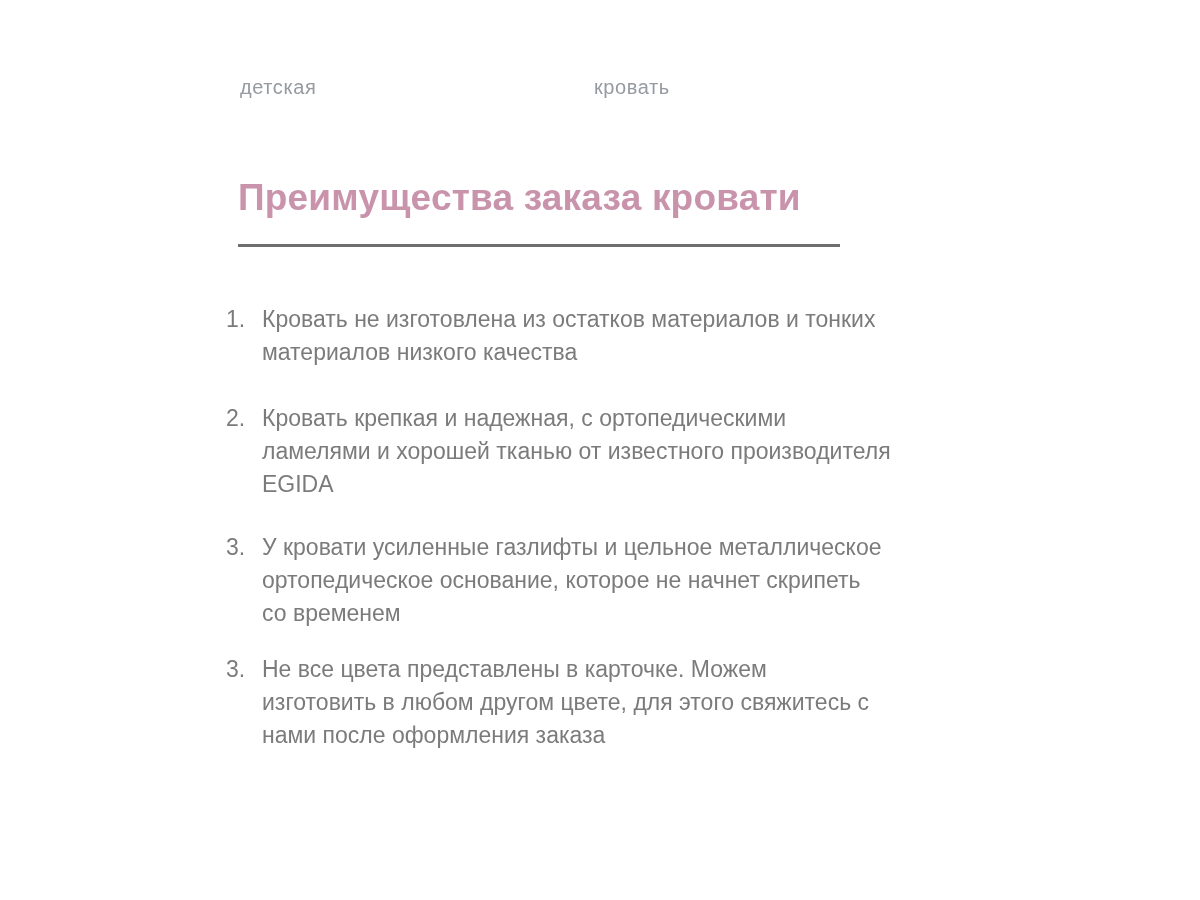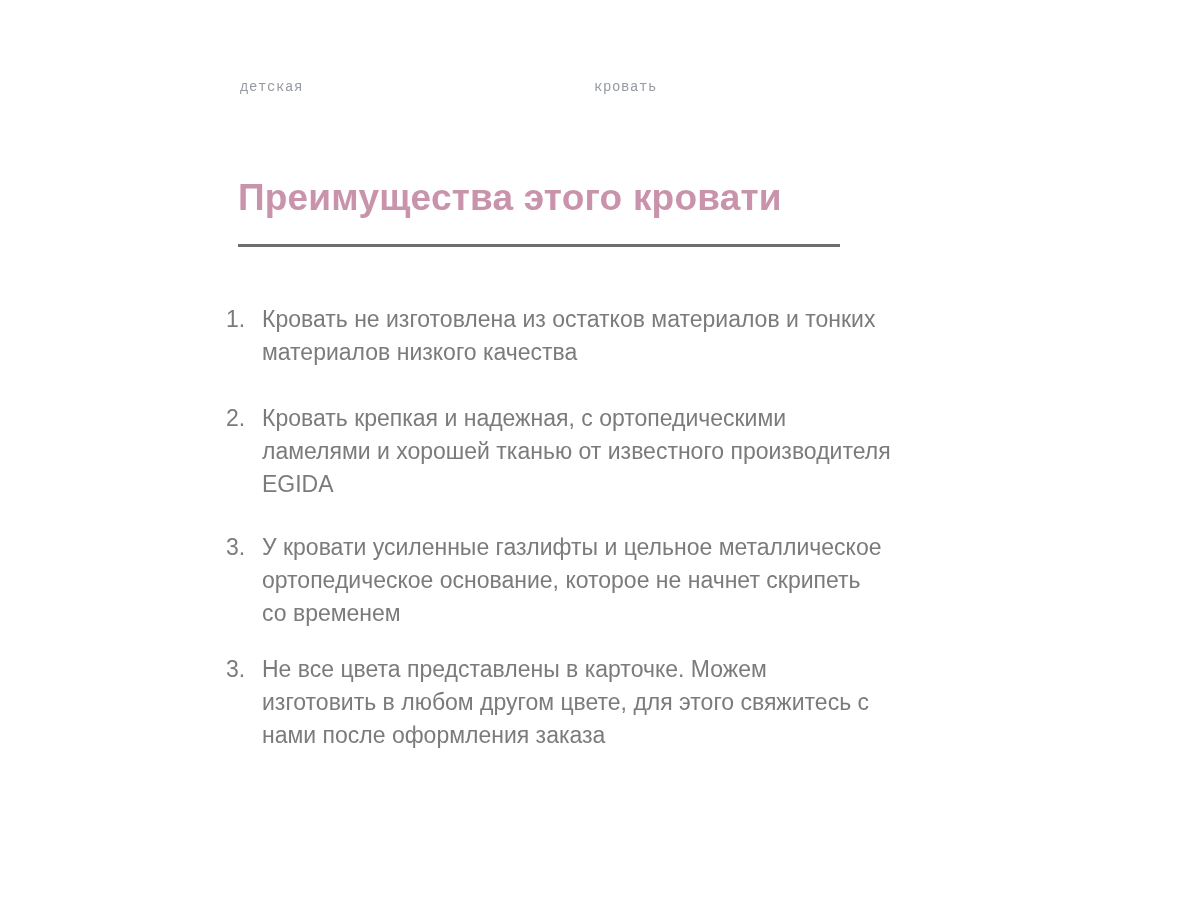--- a/index.html
+++ b/index.html
@@ -15,25 +15,24 @@
     position: relative;
   }
   .slide {
     position: absolute;
     inset: 0;
     background: var(--bg, #ffffff);
   }
   .tag {
     position: absolute;
     top: 78px;
-    font-size: 14px;
+    font-size: 20px;
     line-height: 18px;
     color: var(--tag-color, #969ba1);
     letter-spacing: 0.6px;
-    font-family: Liberation Mono, monospace;
   }
   .tag-1 { left: 240px; }
   .tag-2 { left: 565px; margin-left: 29px; }
   .title {
     position: absolute;
     left: 238px;
     top: 176px;
     margin: 0;
     font-size: 37px;
     line-height: 44px;
@@ -77,21 +76,21 @@
 </style>
 </head>
 <body style="--bg: #ffffff; --accent: #c994ab; --divider: #6e6e6e; --body-color: #7b7b7b; --tag-color: #969ba1;">
 
 <div class="slide">
 
   <span class="tag tag-1">детская</span>
 
   <span class="tag tag-2">кровать</span>
 
-  <h1 class="title">Преимущества этого кровати</h1>
+  <h1 class="title">Преимущества заказа кровати</h1>
 
   <div class="divider"></div>
 
   <div class="list">
 
     <div class="item">
       <span class="num">1.</span>
       <span class="txt">Кровать не изготовлена из остатков материалов и тонких
 материалов низкого качества</span>
     </div>

